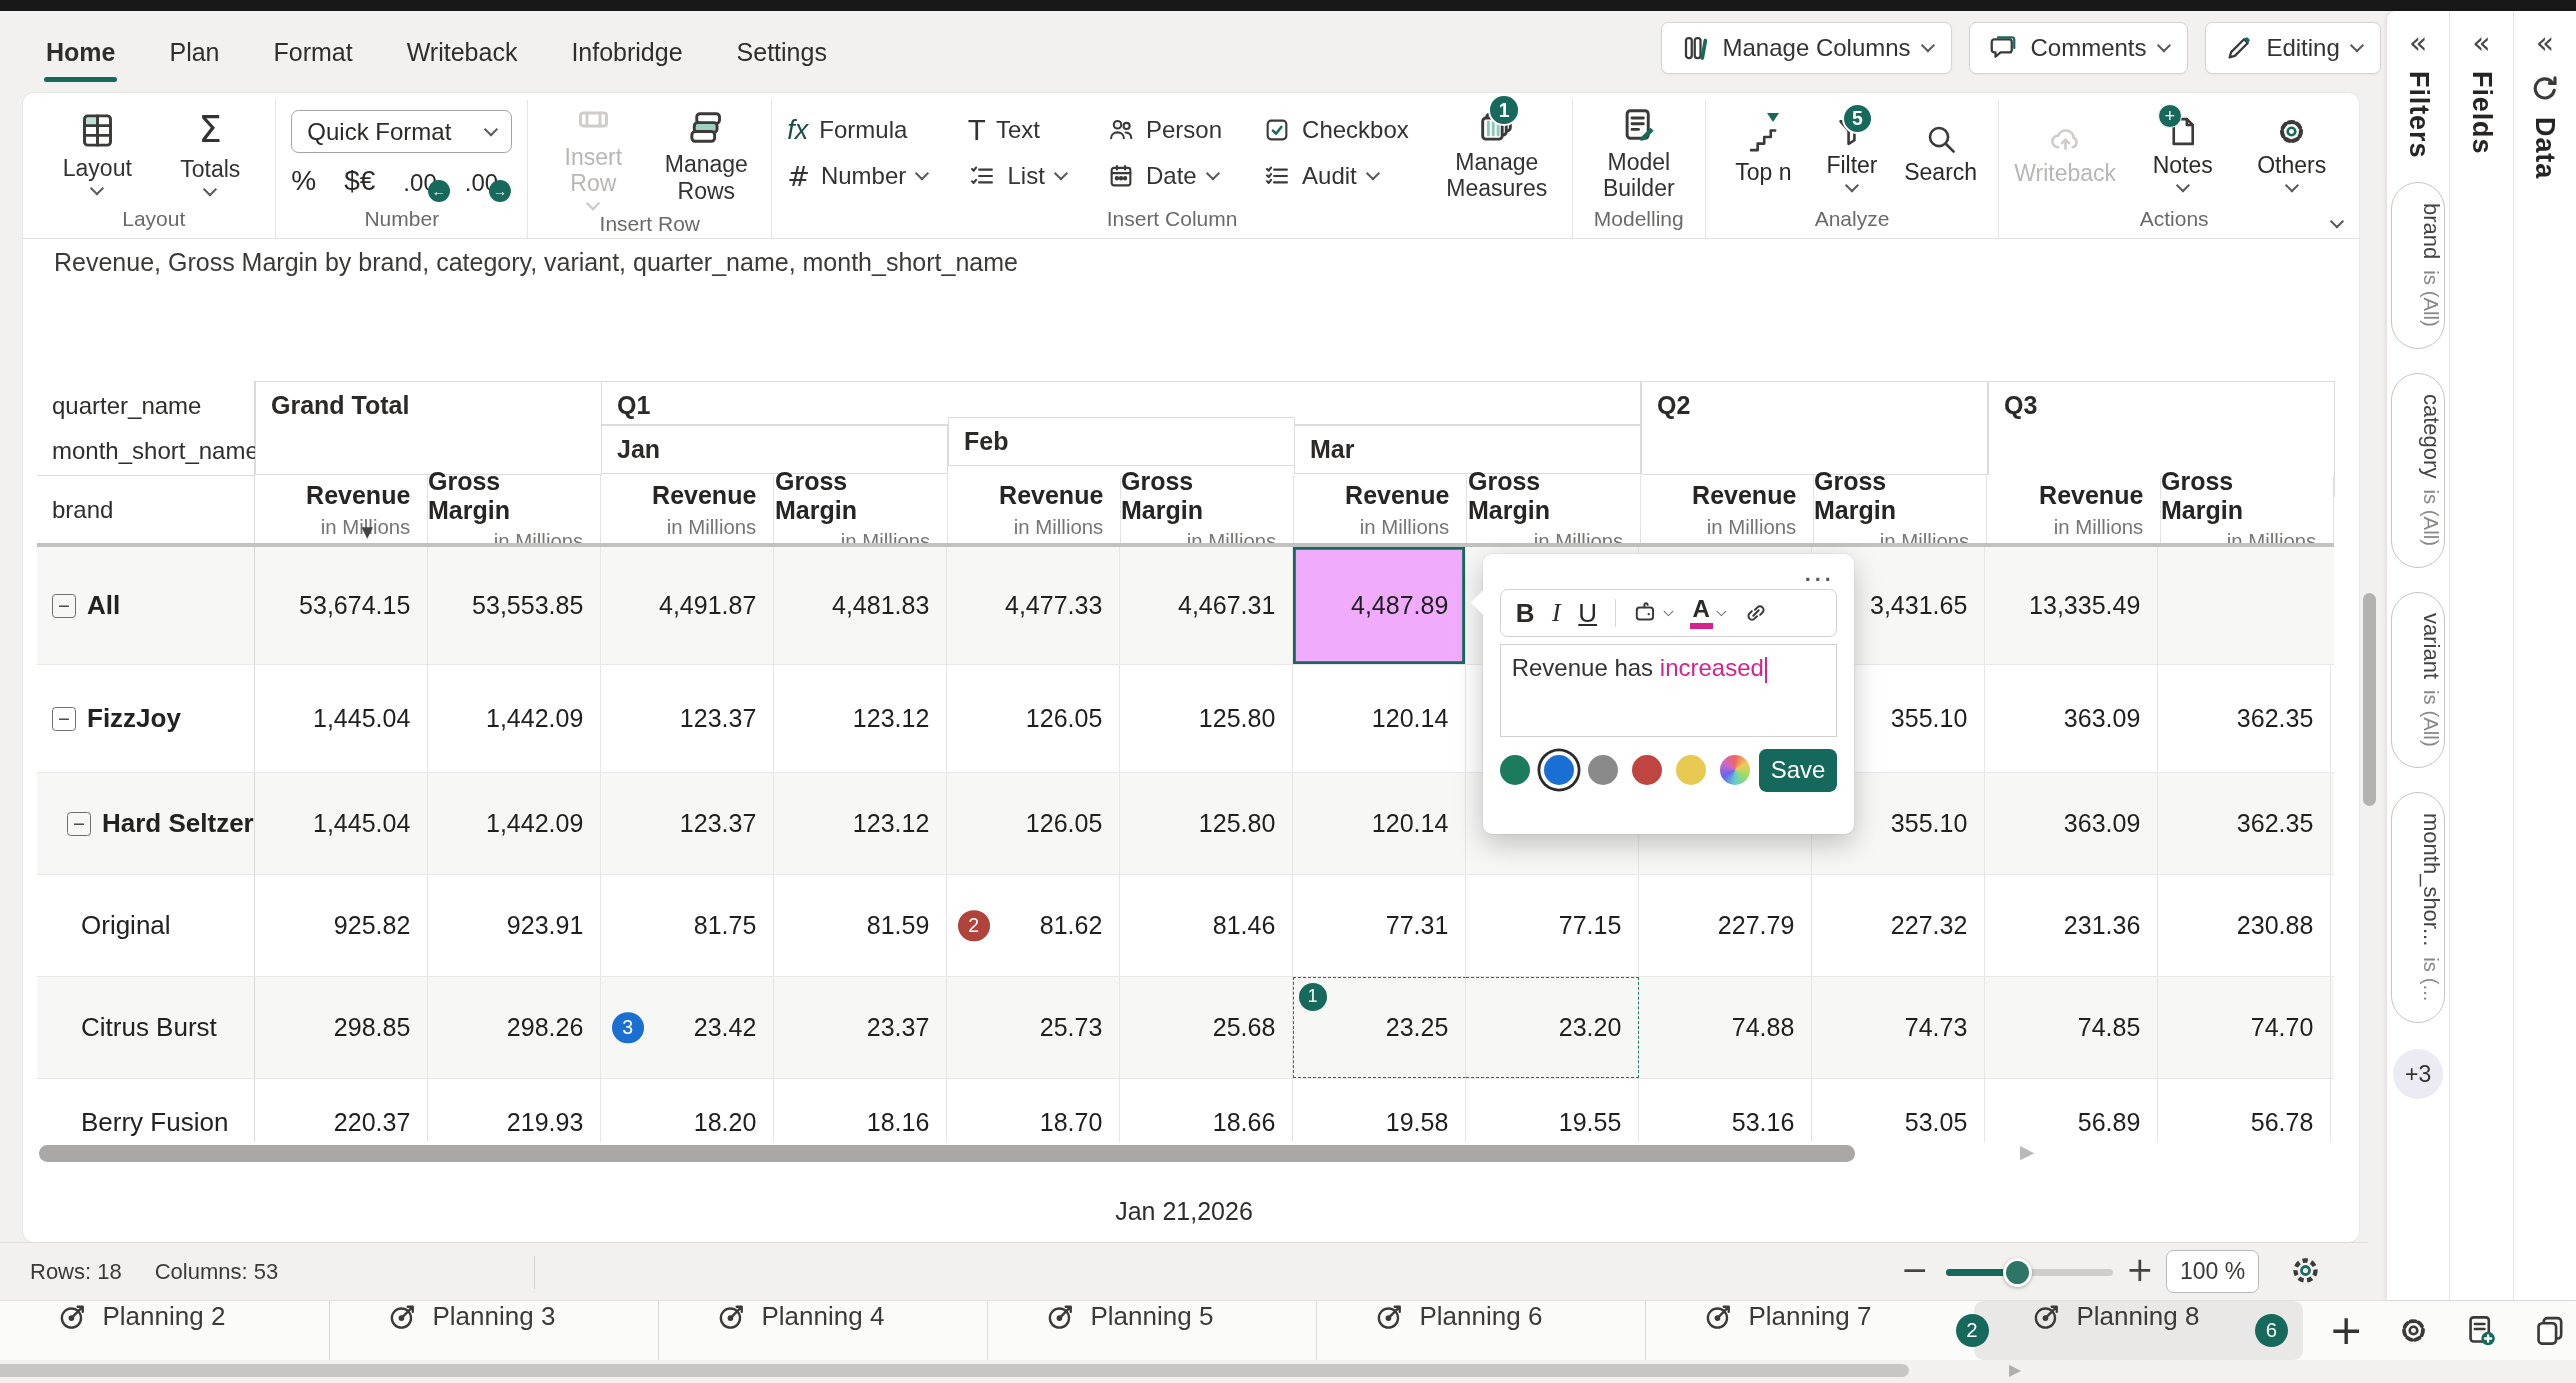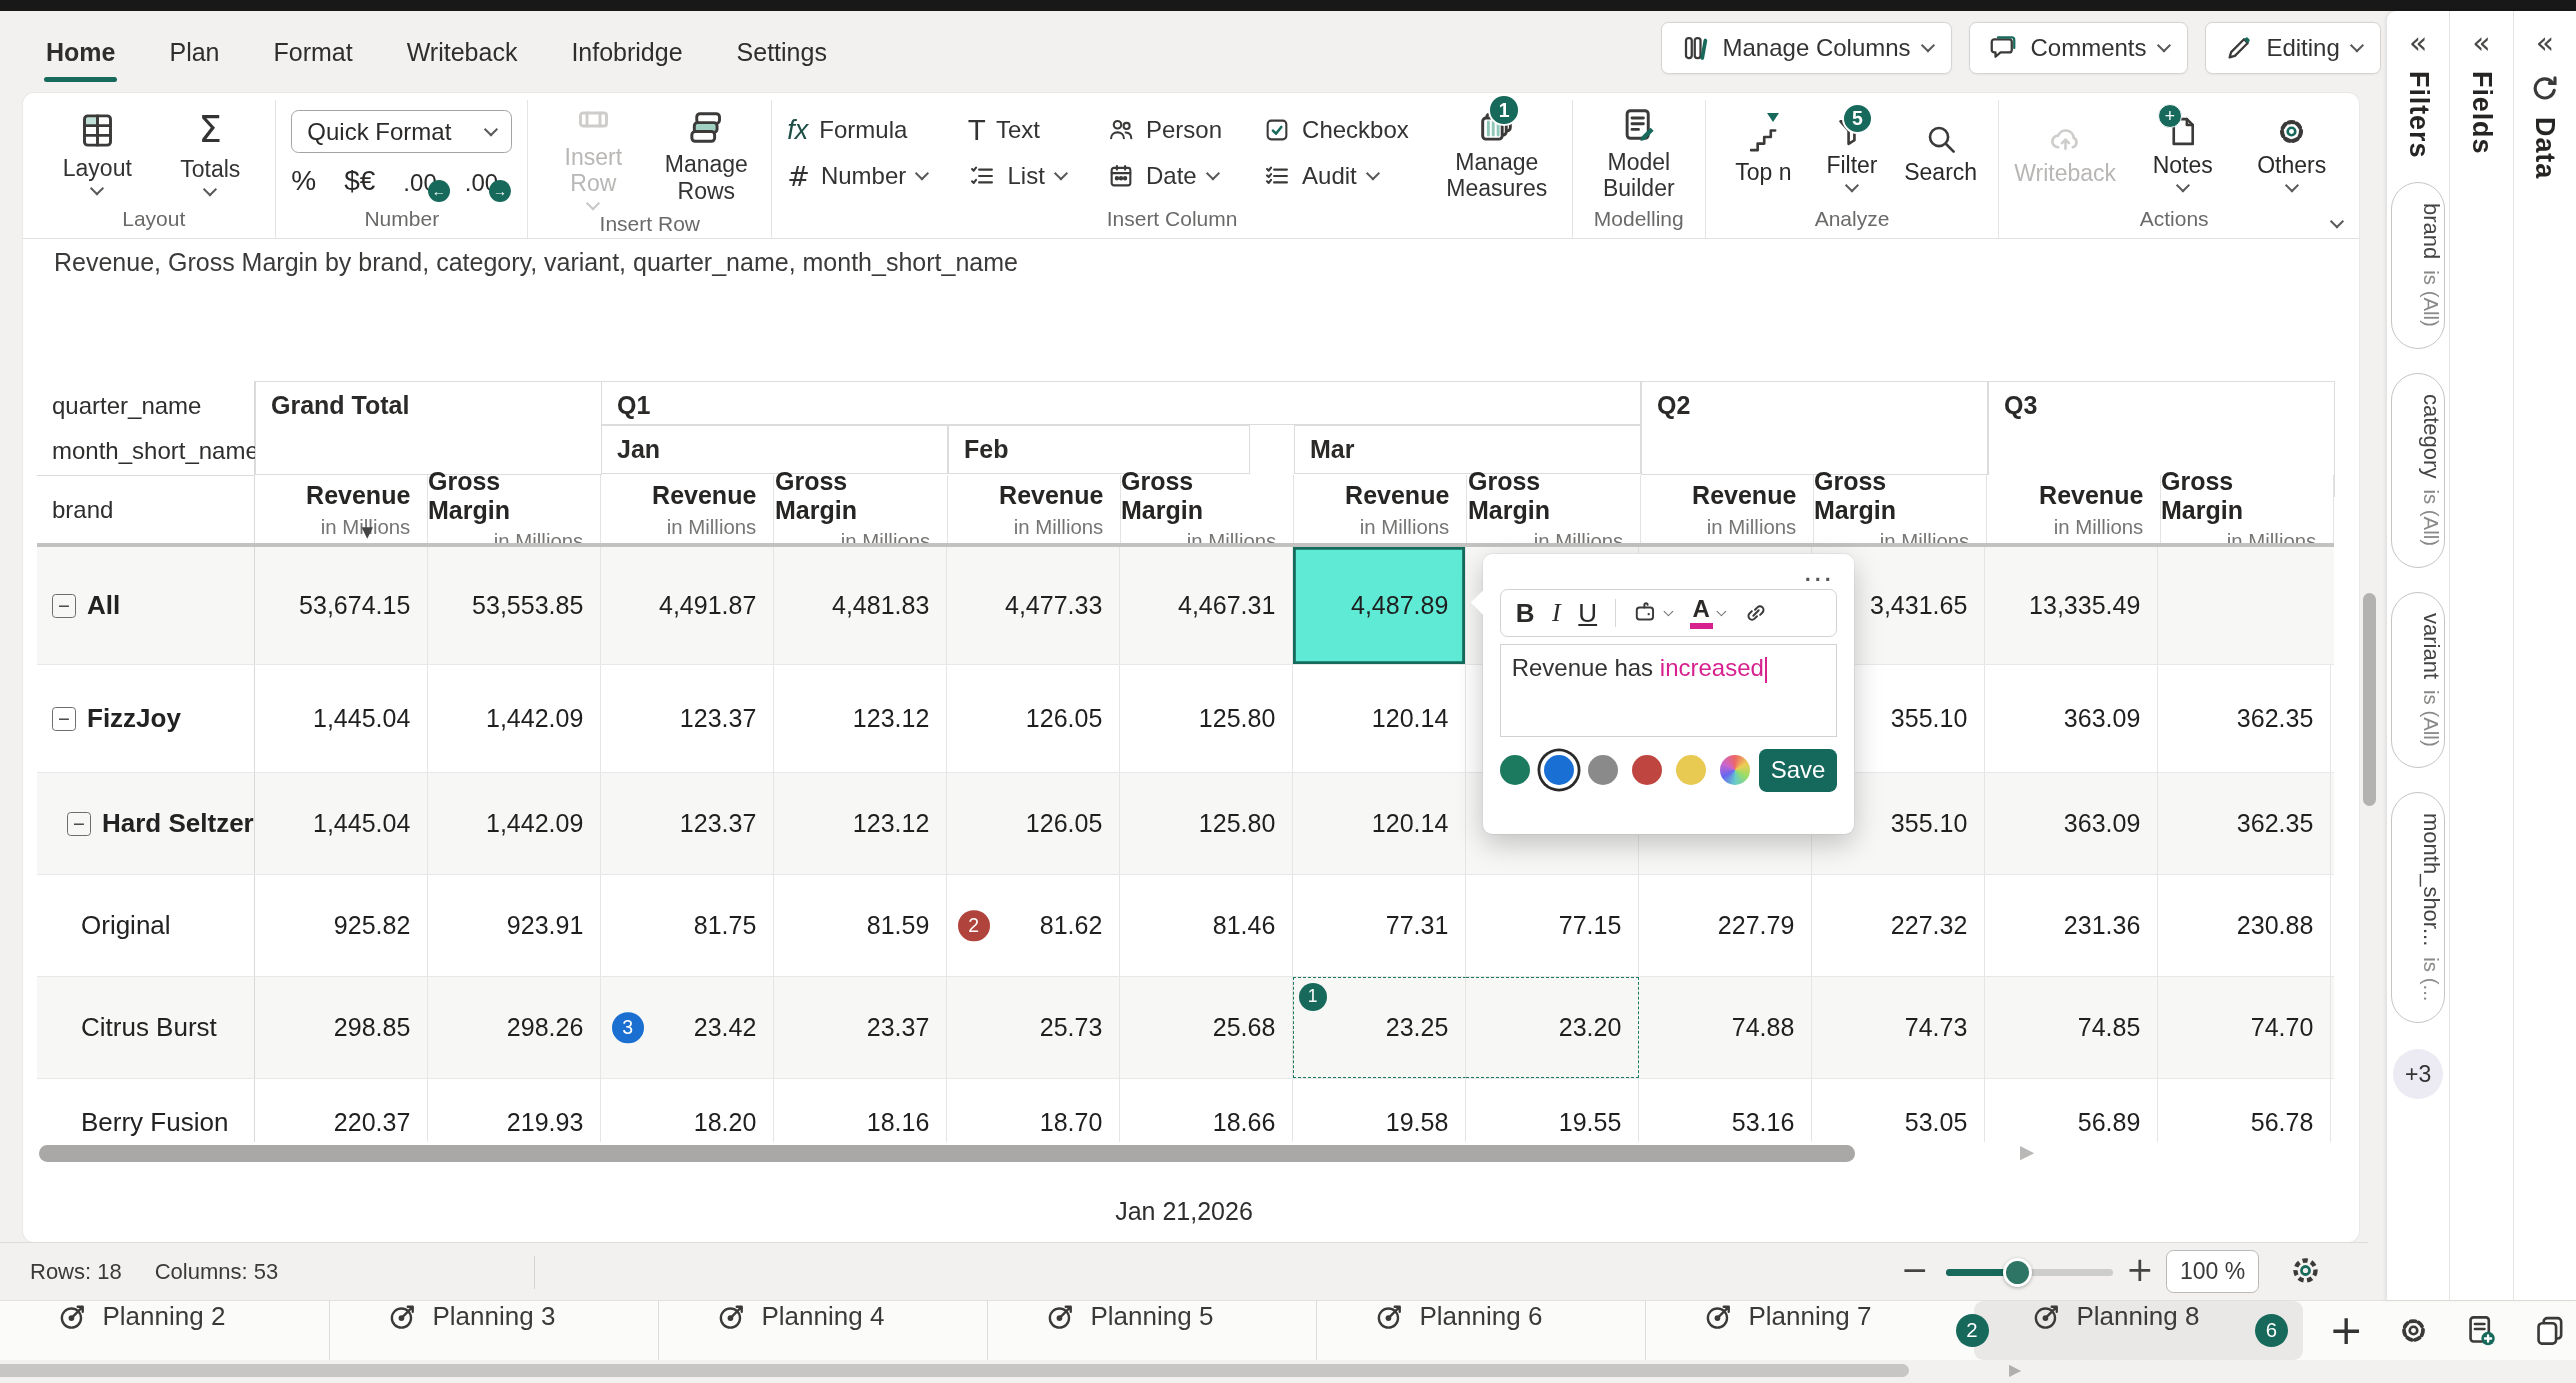--- a/index.html
+++ b/index.html
@@ -62,21 +62,21 @@
   .mname { font-size:25px; font-weight:700; color:#262524; }
   .munit { font-size:20.4px; color:#767574; margin-top:5.6px; }
   .sortcaret { position:absolute; right:54px; bottom:3.7px; font-size:15px; color:#444; font-family:"DejaVu Sans", sans-serif; }
   .hline { position:absolute; left:37px; top:543px; width:2297px; height:3.7px; background:#c3c2c1; z-index:3; }
   #tbody { position:absolute; left:37px; top:547px; width:2297px; height:595px; overflow:hidden; background:#fff; }
   .trow { display:flex; width:2297px; border-bottom:0.9px solid #e8e8e8; background:#fff; }
   .trow.alt { background:#f7f7f6; }
   .rlabel { width:218px; display:flex; align-items:center; font-size:26px; color:#222; border-right:0.9px solid #d9d9d9; }
   .expand { width:24px; height:24px; border:1.9px solid #6f6e6d; border-radius:3.7px; display:flex; align-items:center; justify-content:center; margin-right:11px; font-size:20.4px; color:#444; line-height:0; flex:none; }
   .tcell { width:173px; position:relative; display:flex; align-items:center; justify-content:flex-end; padding-right:16.7px; font-size:25px; color:#1f1f1f; border-right:0.9px solid #e5e5e5; }
-  .tcell.selected { background:#5eead4; box-shadow:inset 0 0 0 2.8px #156a5b; }
+  .tcell.selected { background:#f0abfc; box-shadow:inset 0 0 0 2.8px #156a5b; }
   .tcell.dash-left { border-top:1.9px dashed #1c7a60; border-bottom:1.9px dashed #1c7a60; border-left:1.9px dashed #1c7a60; }
   .tcell.dash-right { border-top:1.9px dashed #1c7a60; border-bottom:1.9px dashed #1c7a60; border-right:1.9px dashed #1c7a60; }
   .cellbadge { position:absolute; left:11px; top:50%; transform:translateY(-50%); width:31.5px; height:31.5px; border-radius:50%; color:#fff; font-size:19.5px; display:flex; align-items:center; justify-content:center; }
   .dashbadge { position:absolute; left:4.6px; top:4.6px; width:28px; height:28px; border-radius:50%; background:#17695c; color:#fff; font-size:17.6px; display:flex; align-items:center; justify-content:center; }
   .table-hscroll { position:absolute; left:37px; top:1145px; width:2298px; height:16.7px; }
   .table-hscroll .thumb { position:absolute; left:1.9px; top:0; width:1816px; height:16.7px; border-radius:8.3px; background:#a9a8a7; }
   .table-hscroll .harrow { position:absolute; left:1983px; top:-3.7px; font-size:18.5px; color:#b9b8b7; font-family:"DejaVu Sans", sans-serif; }
   .table-vscroll { position:absolute; left:2363px; top:556px; width:13px; height:586px; }
   .table-vscroll .thumb { position:absolute; top:37px; width:13px; height:213px; background:#b3b2b1; border-radius:6.5px; }
 
@@ -439,21 +439,21 @@
 
 <div id="thead">
   <div class="corner">
     <div class="corner-lbl" style="top:11px;">quarter_name</div>
     <div class="corner-lbl" style="top:56px;">month_short_name</div>
     <div class="corner-lbl" style="top:115px;">brand</div>
   </div>
 <div class="hbox" style="left: 218px; top: 0px; width: 347px; height: 94px;">Grand Total</div>
     <div class="hbox" style="left: 564px; top: 0px; width: 1040px; height: 44px;">Q1</div>
     <div class="hbox" style="left: 564px; top: 44px; width: 347px; height: 49px;">Jan</div>
-    <div class="hbox" style="left: 911px; top: 44px; width: 302px; height: 49px;">Feb</div>
+    <div class="hbox" style="left: 911px; top: 36px; width: 347px; height: 49px;">Feb</div>
     <div class="hbox" style="left: 1257px; top: 44px; width: 347px; height: 49px;">Mar</div>
     <div class="hbox" style="left: 1604px; top: 0px; width: 347px; height: 94px;">Q2</div>
     <div class="hbox" style="left: 1951px; top: 0px; width: 347px; height: 116px;">Q3</div>
     <div class="mcell" style="left: 218px; top: 94px; width: 173px; height: 71px;">
       <div class="mname">Revenue</div>
       <div class="munit">in Millions</div>
       <span class="sortcaret">▼</span>
     </div>
     <div class="mcell" style="left: 391px; top: 94px; width: 173px; height: 71px;">
       <div class="mname">Gross Margin</div>

